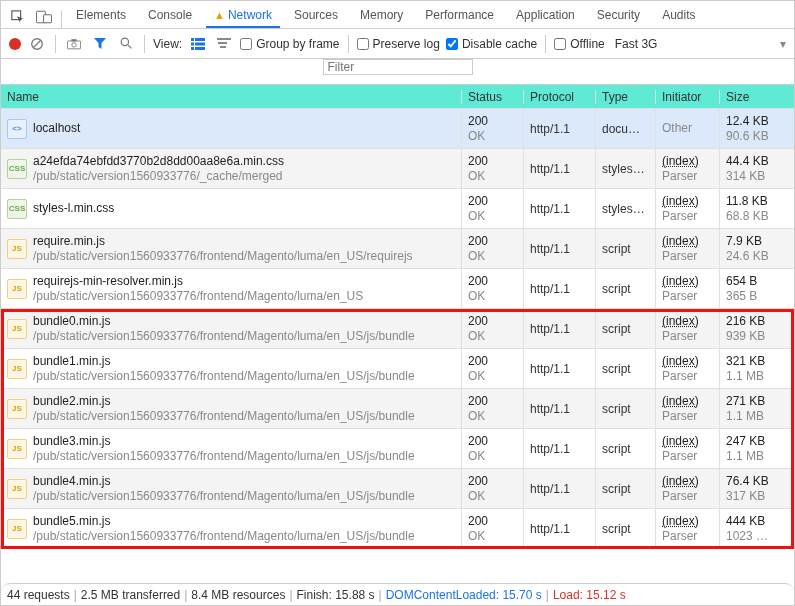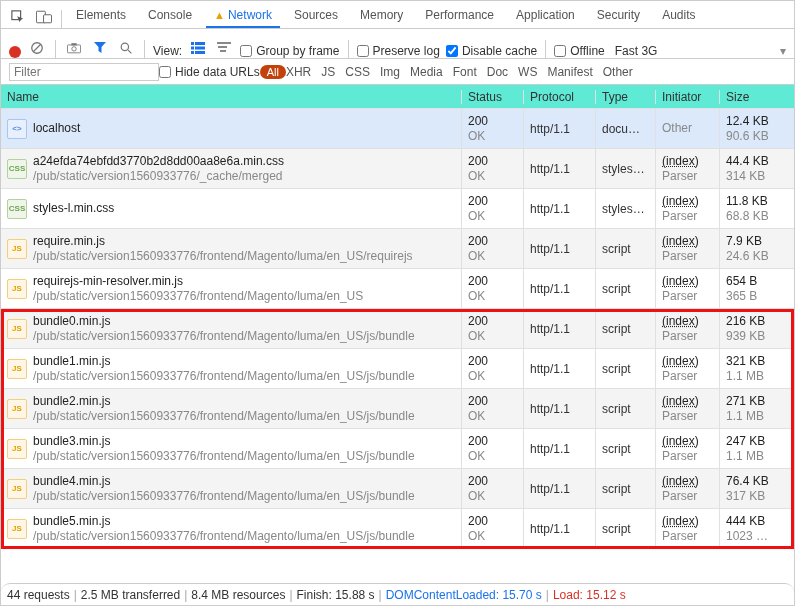--- a/index.html
+++ b/index.html
@@ -9,32 +9,32 @@
   
   .tabs-row { display: flex; align-items: flex-end; height: 28px; border-bottom: 1px solid #ccc; padding: 0 6px; gap: 4px; }
   .tabs-row .icon-btn { width: 22px; height: 22px; display: flex; align-items: center; justify-content: center; color: #555; }
   .tabs-row .sep { width: 1px; height: 18px; background: #ccc; margin: 0 2px; }
   .tabs-list { display: flex; gap: 6px; overflow: hidden; }
   .tab { padding: 4px 8px; color: #555; cursor: pointer; }
   .tab.active { color: #1a73e8; border-bottom: 2px solid #1a73e8; }
   .warn-tri { color:#e8a100; margin-right:3px; font-size:11px; }
 
   
-  .toolbar { display:flex; align-items:flex-end; height:30px; border-bottom:1px solid #ccc; padding:0 8px; gap:6px; }
+  .toolbar { display:flex; align-items:center; height:30px; border-bottom:1px solid #ccc; padding:0 8px; gap:6px; }
   .rec { width:12px; height:12px; border-radius:50%; background:#d93025; }
   .toolbar .icon-btn { width:20px; height:20px; display:flex; align-items:center; justify-content:center; color:#555; }
   .toolbar .vsep { width:1px; height:18px; background:#ccc; margin:0 2px; }
   .view-lbl { color:#333; }
   .ck { display:flex; align-items:center; gap:4px; }
   .ck input { width:12px; height:12px; margin:0; }
   .throttle { display:flex; align-items:center; gap:6px; margin-left:4px; }
   .chev-down { color:#888; margin-left:auto; }
 
   
-  .filter-row { display:flex; align-items:center; height:26px; border-bottom:1px solid #ccc; padding:0 8px; gap:0; }
+  .filter-row { display:flex; align-items:center; height:26px; border-bottom:1px solid #ccc; padding:0 8px; gap:24px;flex-direction:column; }
   .filter-input { width:150px; height:18px; border:1px solid #ccc; font-size:12px; padding:0 4px; color:#888; }
   .pill { background:#c2410c; color:#fff; border-radius:8px; padding:1px 7px; font-size:11px; }
   .ftype { color:#555; cursor:pointer; }
 
   
   .tbl { flex:1; display:flex; flex-direction:column; overflow:hidden; }
   .thead, .trow { display:flex; border-bottom:1px solid #e0e0e0; }
   .thead { background:#5eead4; color:#333; height:24px; align-items:center; font-size:12px; }
   .th, .td { padding:0 6px; display:flex; align-items:center; border-left:1px solid #e0e0e0; }
   .th:first-child, .td:first-child { border-left:none; }

